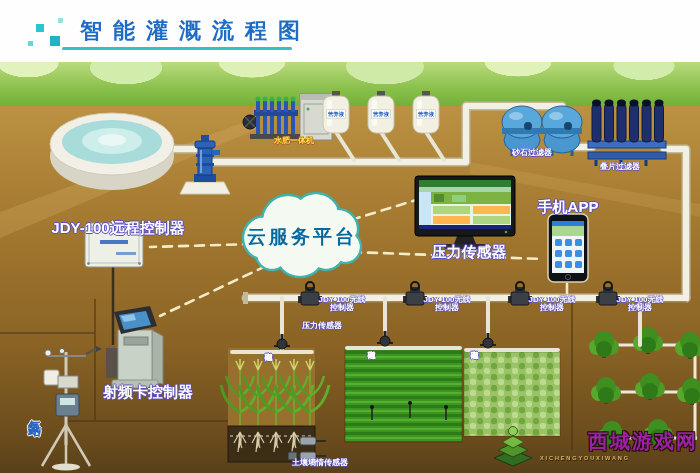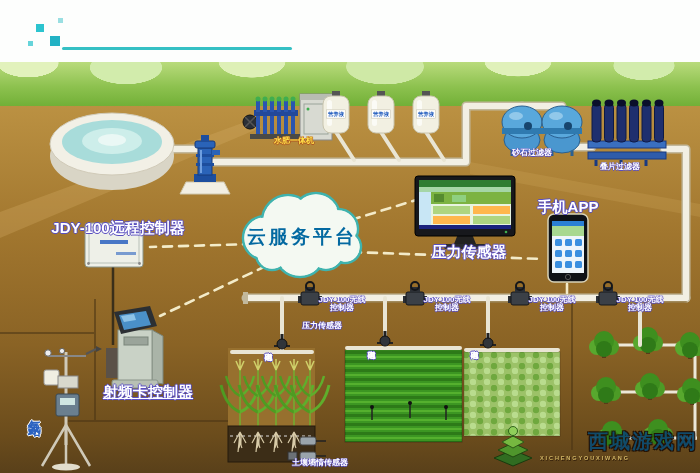--- a/index.html
+++ b/index.html
@@ -45,38 +45,39 @@
   .lbl.vsmall{writing-mode:vertical-rl;text-orientation:upright;font-size:10px;color:#fff;
        transform:translate(-50%,-50%) scale(.8);letter-spacing:0;
        text-shadow:-1px 0 0 #5a4fc0,1px 0 0 #5a4fc0,0 -1px 0 #5a4fc0,0 1px 0 #5a4fc0;}
   .tanklbl{position:absolute;transform:translate(-50%,-50%) scale(.6);font-size:9px;
        font-weight:bold;color:#2a62c0;background:rgba(255,255,255,.9);padding:0 2px;
        border:1px solid #c8c4ae;white-space:nowrap;}
   
   .watermark{position:absolute;right:2px;bottom:3px;z-index:4;display:flex;
        align-items:center;opacity:.94;}
   .wm-text-wrap{margin-left:4px;text-align:left;}
-  .wm-text{font-size:20px;font-weight:bold;color:#0c4a6e;letter-spacing:2px;
+  .wm-text{font-size:20px;font-weight:bold;color:#a21caf;letter-spacing:2px;
        text-shadow:1px 1px 0 #1e0e05,-1px -1px 0 #1e0e05,1px -1px 0 #1e0e05,-1px 1px 0 #1e0e05;padding-left:48px;}
   .wm-sub{font-size:9px;transform:scale(.62);transform-origin:left top;color:#d8bc6a;
        letter-spacing:3px;font-weight:bold;text-shadow:1px 1px 0 #2a1708;}
 </style>
 </head>
 <body>
 
 <div class="stage">
 
   <div class="sky"></div>
   <div class="grass"></div>
   <div class="soil"></div>
 
   <div class="sq sq1"></div>
   <div class="sq sq2"></div>
   <div class="sq sq3"></div>
   <div class="sq sq4"></div>
+  <div class="title">智能灌溉流程图</div>
   <div class="title-underline"></div>
 
   <svg class="art" width="700" height="473" viewBox="0 0 700 473">
     <defs>
       <pattern id="rows" width="8" height="9" patternUnits="userSpaceOnUse">
         <rect width="8" height="9" fill="#3c9622"></rect>
         <rect width="8" height="3" fill="#2d7a18"></rect>
         <rect y="5" width="8" height="2" fill="#55b02e"></rect>
       </pattern>
       <pattern id="veg" width="14" height="11" patternUnits="userSpaceOnUse">
@@ -426,21 +427,21 @@
     <div class="lbl cloudtxt" style="left:302px;top:237px;">云服务平台</div>
     <div class="lbl yellow s8" style="left:294px;top:141px;">水肥一体机</div>
     <div class="tanklbl" style="left:336px;top:114px;">营养液</div>
     <div class="tanklbl" style="left:381px;top:114px;">营养液</div>
     <div class="tanklbl" style="left:426px;top:114px;">营养液</div>
     <div class="lbl s8" style="left:532px;top:153px;">砂石过滤器</div>
     <div class="lbl s8" style="left:620px;top:167px;">叠片过滤器</div>
     <div class="lbl" style="left:118px;top:228px;">JDY-100远程控制器</div>
     <div class="lbl" style="left:469px;top:252px;">压力传感器</div>
     <div class="lbl" style="left:568px;top:207px;">手机APP</div>
-    <div class="lbl" style="left:148px;top:392px;text-decoration:underline;">射频卡控制器</div>
+    <div class="lbl" style="left:148px;top:392px;">射频卡控制器</div>
     <div class="lbl vert" style="left:34px;top:412px;">气象站</div>
 
     <div class="lbl s8" style="left:342px;top:304px;">
       <span>JDY-100无线</span><br>
       <span>控制器</span>
     </div>
     <div class="lbl s8" style="left:447px;top:304px;">
       <span>JDY-100无线</span><br>
       <span>控制器</span>
     </div>

